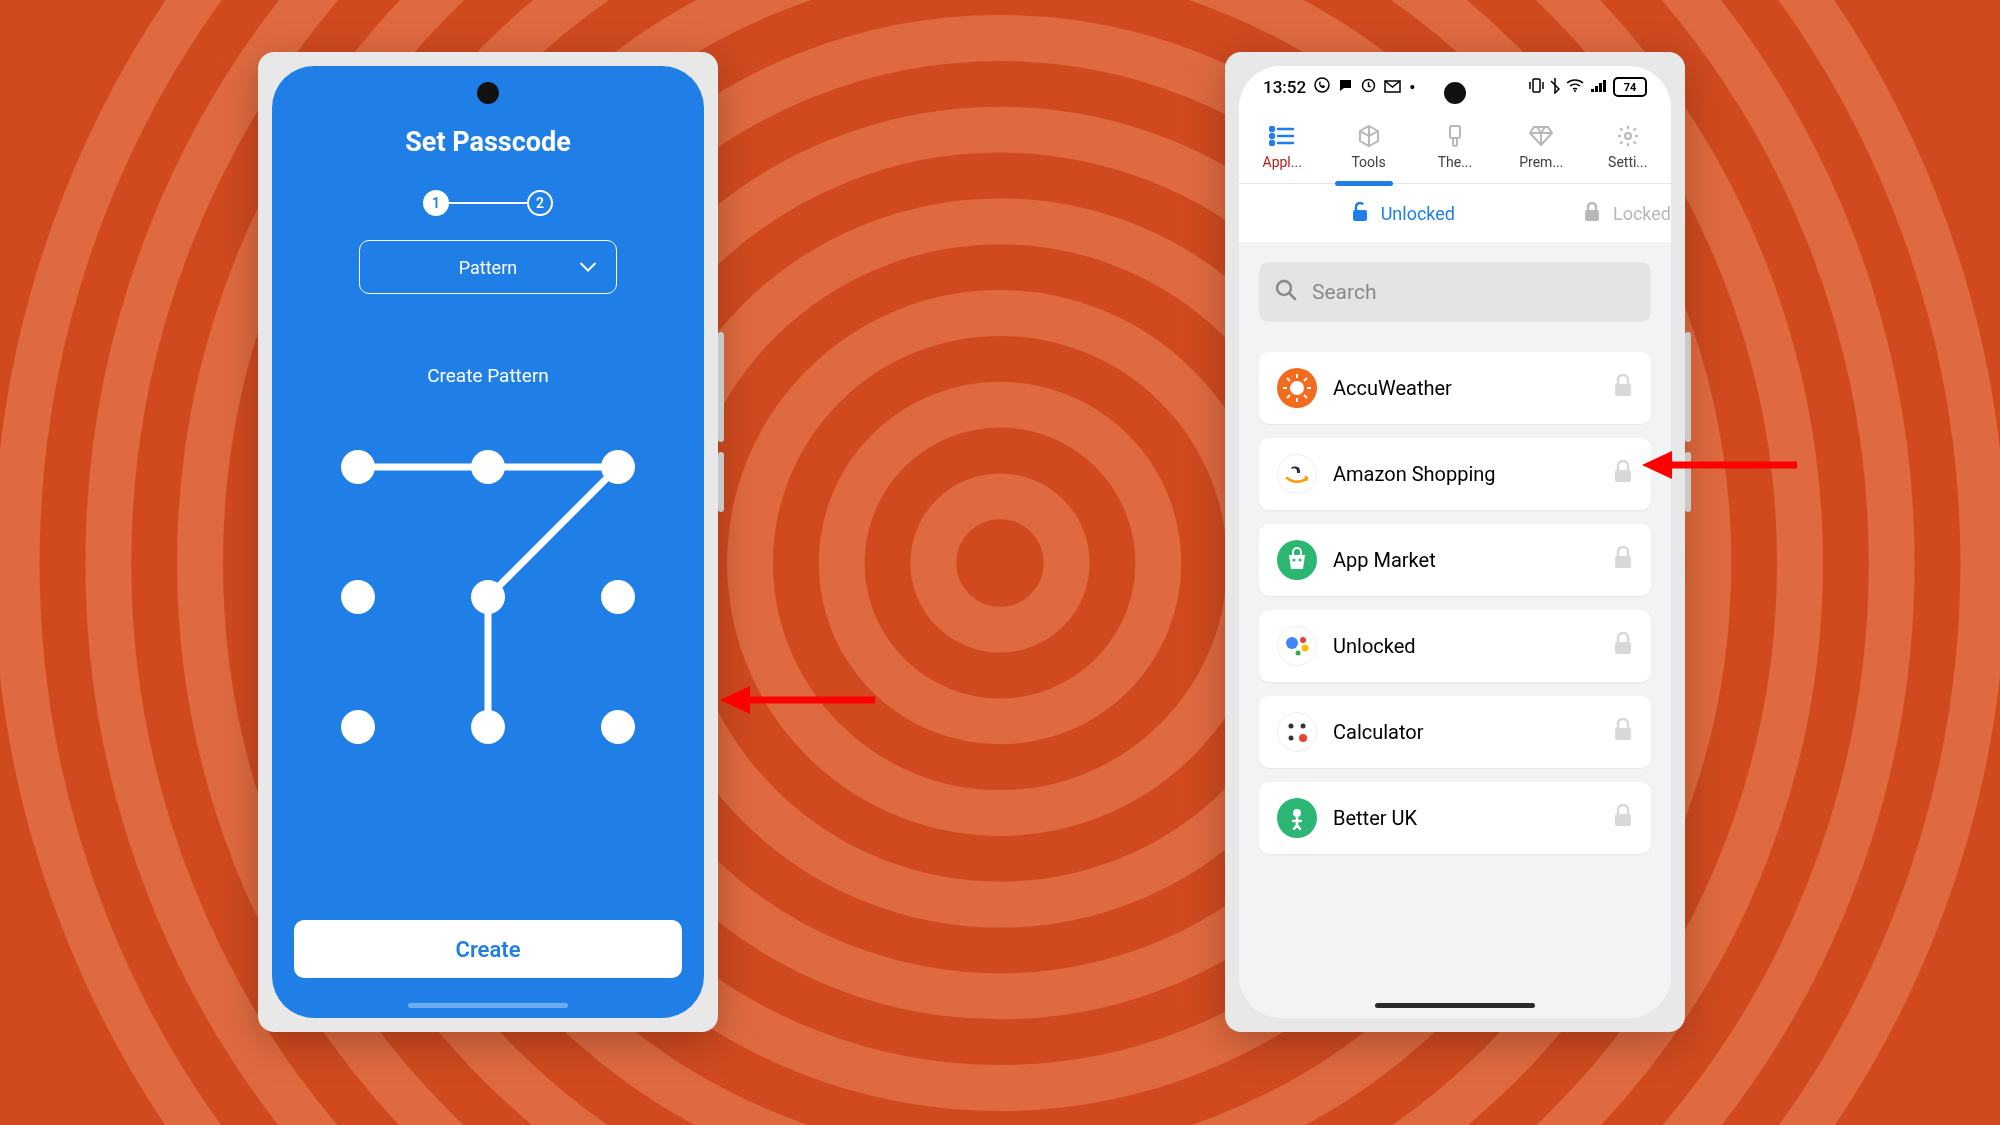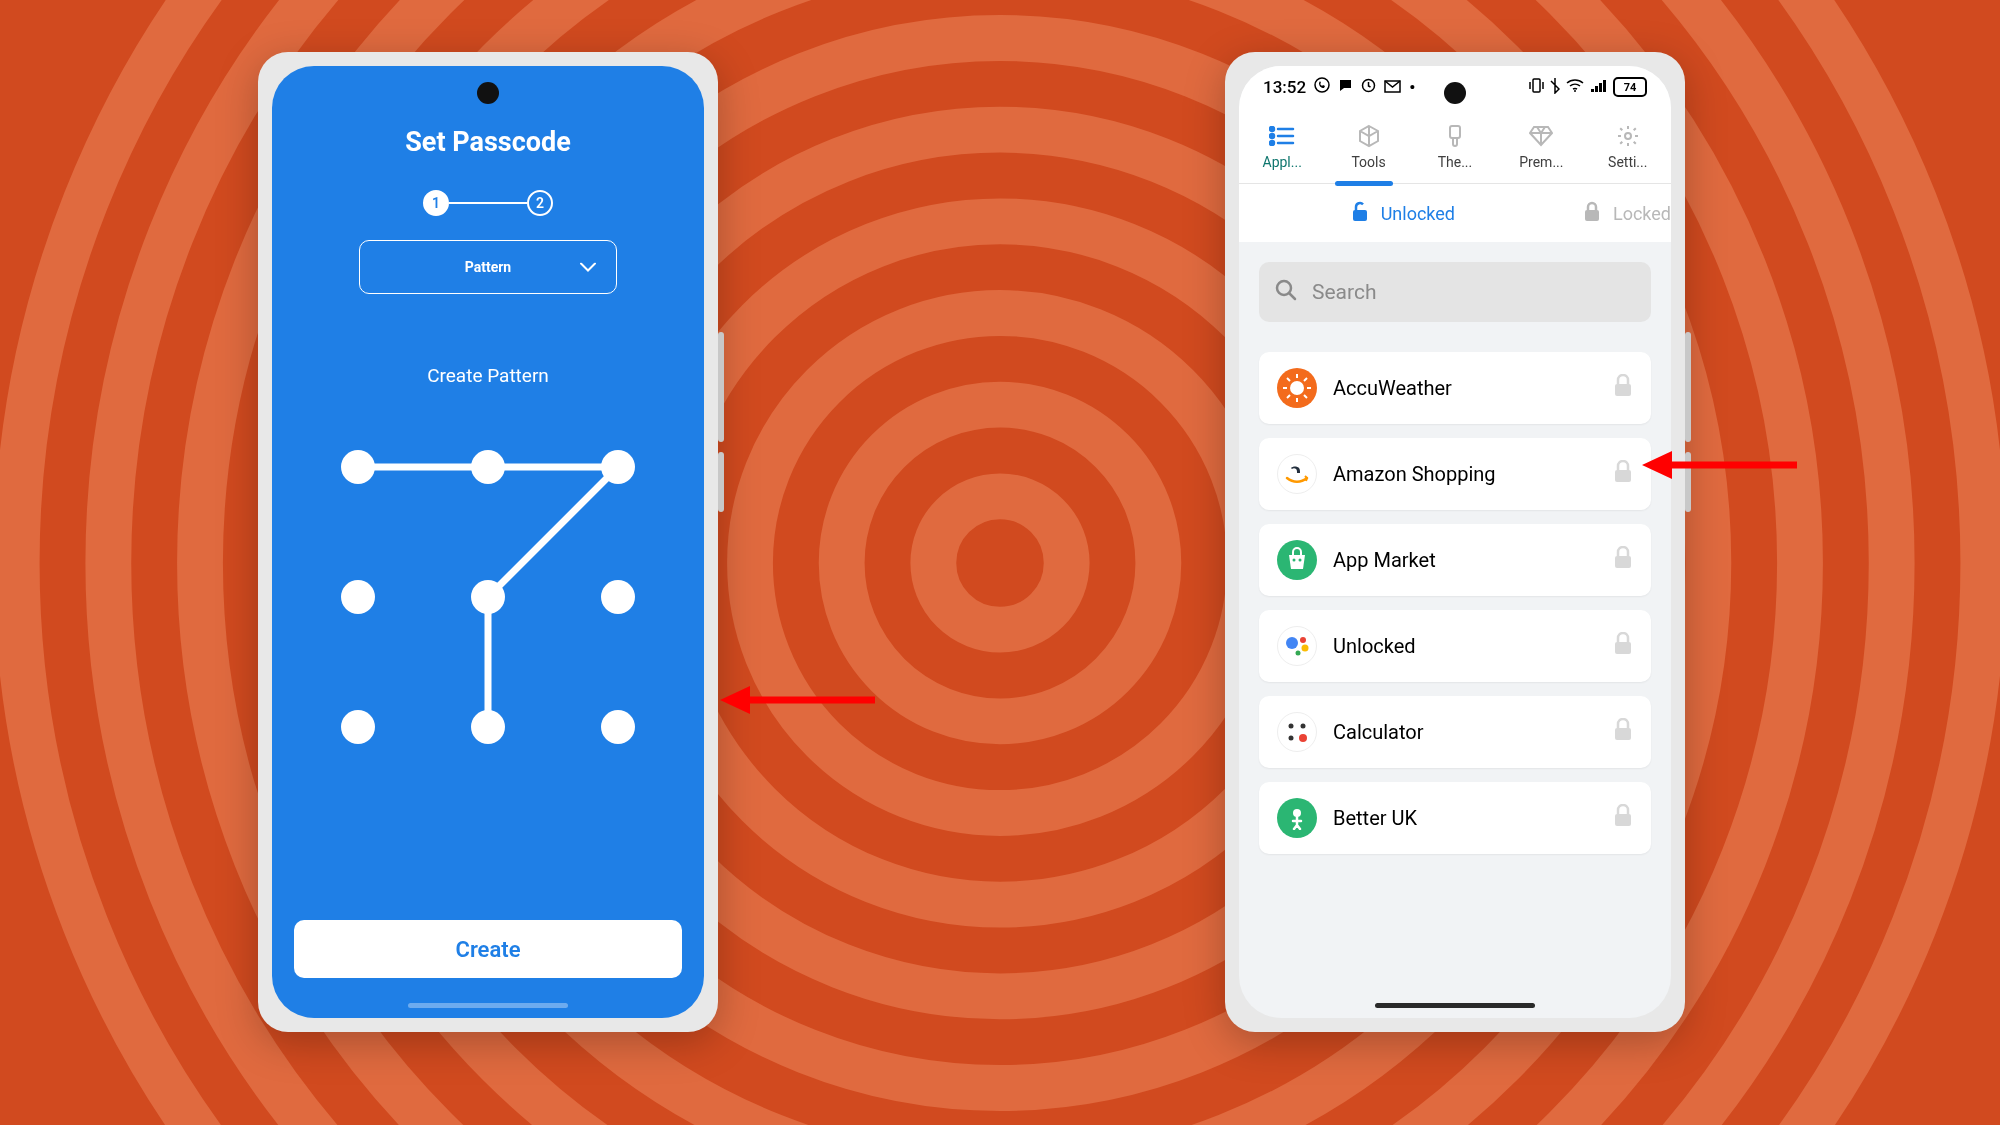--- a/index.html
+++ b/index.html
@@ -1,19 +1,19 @@
 <!DOCTYPE html>
 <html><head>
 <meta charset="utf-8">
 <style>
 *{box-sizing:border-box;margin:0;padding:0;font-family:-apple-system,BlinkMacSystemFont,'Segoe UI',Roboto,Arial,sans-serif}
 body{width:2000px;height:1125px;position:relative;overflow:hidden;background:#d14a1f}
 .bg-rings{position:absolute;inset:0;display:flex;align-items:center;justify-content:center}
 .bg-rings svg{width:2400px;height:2400px}
-.phone{position:absolute;width:460px;height:980px;background:#e8e8e8;border-radius:30px;padding:14px;box-shadow:0 10px 40px rgba(0,0,0,.25)}
+.phone{position:absolute;width:460px;height:980px;background:#e8e8e8;border-radius:16px;padding:14px;box-shadow:0 10px 40px rgba(0,0,0,.25)}
 .phone::after{content:'';position:absolute;top:30px;left:50%;transform:translateX(-50%);width:22px;height:22px;background:#111;border-radius:50%;z-index:10}
 .phone-inner{width:100%;height:100%;border-radius:42px;overflow:hidden;background:#1f7fe6;position:relative}
 .phone.p1{left:258px;top:52px}
 .phone.p2{left:1225px;top:52px}
 .phone.p2 .phone-inner{background:#f1f3f5}
 .side-btn{position:absolute;background:#c8c8c8;border-radius:3px}
 .side-btn.r1{right:-6px;top:280px;width:6px;height:110px}
 .side-btn.r2{right:-6px;top:400px;width:6px;height:60px}
 .arrow{position:absolute;display:flex;align-items:center;z-index:20}
 .arrow svg{width:160px;height:40px}
@@ -21,37 +21,37 @@
 .arrow.a2{left:1642px;top:445px}
 
 
 .p1-wrap{display:flex;flex-direction:column;align-items:center;color:#fff;height:100%;padding-top:60px}
 .p1-title{font-size:27px;font-weight:700;margin-bottom:32px}
 .step-row{display:flex;align-items:center;gap:0;margin-bottom:24px}
 .step-circle{width:26px;height:26px;border:2.5px solid #fff;border-radius:50%;display:flex;align-items:center;justify-content:center;font-size:14px;font-weight:600;color:#1f7fe6;background:#fff}
 .step-circle.outline{background:transparent;color:#fff}
 .step-line{width:78px;height:2px;background:#fff}
 .dropdown{width:258px;height:54px;border:1.5px solid #fff;border-radius:10px;display:flex;align-items:center;justify-content:center;position:relative;margin-bottom:70px}
-.dropdown-label{font-size:14px;font-weight:700}
+.dropdown-label{font-size:18px;font-weight:400}
 .dropdown-chev{position:absolute;right:20px;top:50%;transform:translateY(-50%)}
 .p1-sub{font-size:19px;margin-bottom:50px}
 .pattern-grid{position:relative;width:320px;height:320px}
 .pattern-grid svg{position:absolute;inset:0}
 .dot{position:absolute;width:34px;height:34px;background:#fff;border-radius:50%;transform:translate(-50%,-50%)}
 .create-btn{position:absolute;bottom:40px;left:22px;right:22px;height:58px;background:#fff;border-radius:10px;display:flex;align-items:center;justify-content:center;color:#1f7fe6;font-size:22px;font-weight:600}
 .home-ind{position:absolute;bottom:10px;left:50%;transform:translateX(-50%);width:160px;height:5px;background:rgba(255,255,255,.35);border-radius:4px}
 
 
 .status-bar{height:42px;display:flex;align-items:center;justify-content:space-between;padding:0 24px;background:#fff;font-size:17px;color:#000;font-weight:500}
 .status-left{display:flex;align-items:center;gap:8px}
 .status-right{display:flex;align-items:center;gap:6px}
 .batt{width:34px;height:20px;border:2px solid #000;border-radius:5px;display:flex;align-items:center;justify-content:center;font-size:11px;font-weight:700;padding:0 2px}
 .top-tabs{height:76px;background:#fff;display:flex;align-items:center;justify-content:space-around;border-bottom:1px solid #e5e5e5}
 .top-tab{display:flex;flex-direction:column;align-items:center;gap:4px;color:#404040;font-size:14px;width:60px}
-.top-tab.active{color:#0f766e}
+.top-tab.active{color:#b91c1c}
 .top-tab-ico{width:28px;height:28px;display:flex;align-items:center;justify-content:center}
 .seg-tabs{height:58px;background:#fff;display:flex;align-items:center;position:relative}
 .seg-tab{flex:1;display:flex;align-items:center;justify-content:flex-end;gap:12px;font-size:18px;color:#b8b8b8}
 .seg-tab.active{color:#1f7fe6}
 .seg-ind{position:absolute;top:-3px;left:96px;width:58px;height:5px;background:#1f7fe6;border-radius:3px}
 .p2-body{padding:20px 20px 0}
 .search-box{height:60px;background:#e4e4e4;border-radius:10px;display:flex;align-items:center;padding:0 15px;gap:14px;color:#8a8a8a;font-size:21px;margin-bottom:30px}
 .app-list{display:flex;flex-direction:column;gap:14px}
 .app-row{height:72px;background:#fff;border-radius:10px;display:flex;align-items:center;padding:0 18px;gap:16px;box-shadow:0 1px 2px rgba(0,0,0,.06)}
 .app-ico{width:40px;height:40px;border-radius:50%;display:flex;align-items:center;justify-content:center;flex-shrink:0}

